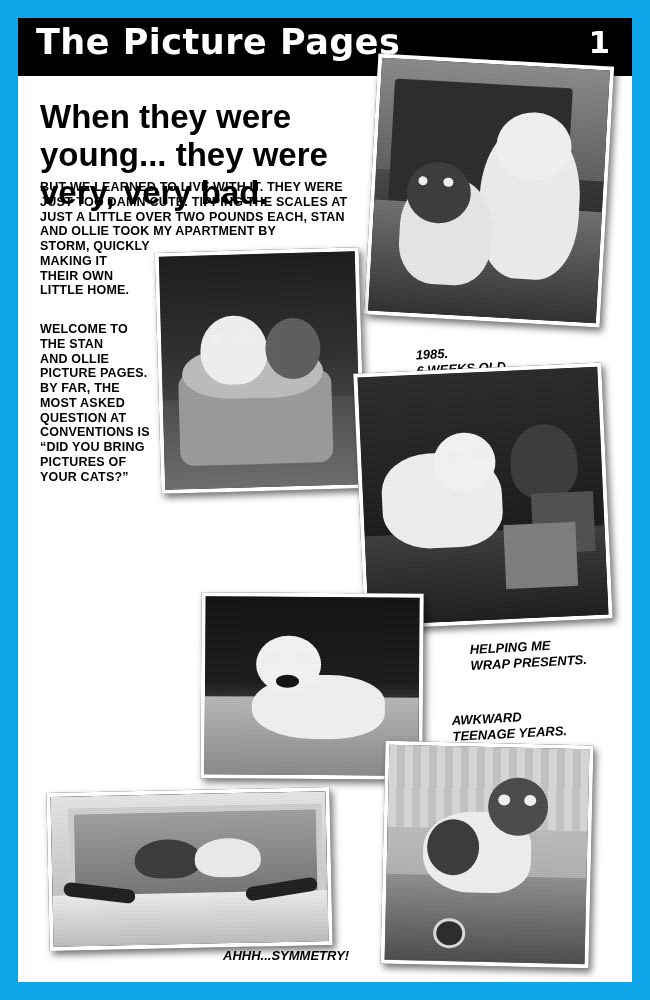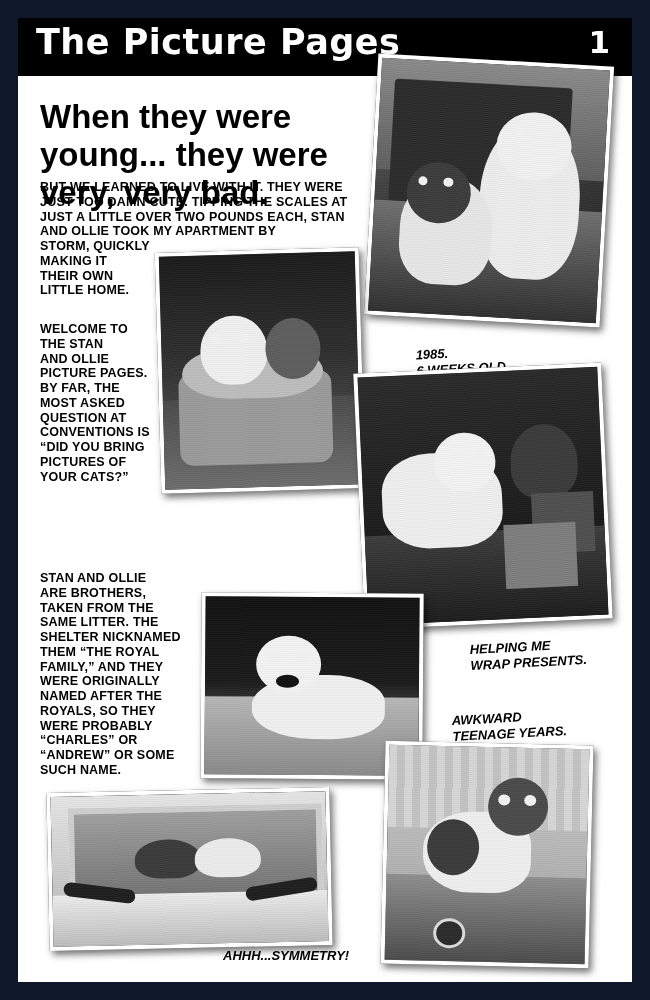--- a/index.html
+++ b/index.html
@@ -10,21 +10,21 @@
   body {
     width: 650px;
     height: 1000px;
     overflow: hidden;
     font-family: "Liberation Sans", sans-serif;
   }
   .page {
     position: relative;
     width: 650px;
     height: 1000px;
-    background: #0f172a;
+    background: #0ea5e9;
   }
   .sheet {
     position: absolute;
     left: 18px;
     top: 18px;
     width: 614px;
     height: 964px;
     background: #ffffff;
     overflow: hidden;
   }
@@ -227,34 +227,20 @@
 the Stan
 and Ollie
 Picture Pages.
 By far, the
 most asked
 question at
 conventions is
 “did you bring
 pictures of
 your cats?”</div>
-    <div class="body-text" id="para4">Stan and Ollie
-are brothers,
-taken from the
-same litter. The
-shelter nicknamed
-them “the royal
-family,” and they
-were originally
-named after the
-royals, so they
-were probably
-“Charles” or
-“Andrew” or some
-such name.</div>
 
     <div class="photo" id="photo-kittens-chair">
       <div class="inner">
         <div class="scene">
           <div class="s1-bg"></div>
           <div class="s1-wall"></div>
           <div class="s1-chairback"></div>
           <div class="s1-seat"></div>
           <div class="s1-catA"></div>
           <div class="s1-catA-head"></div>

